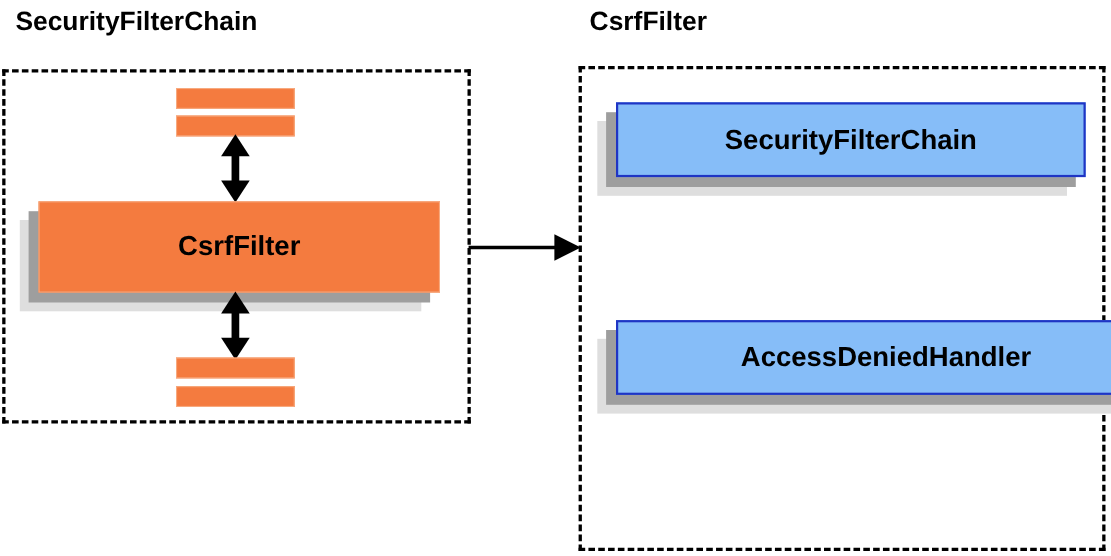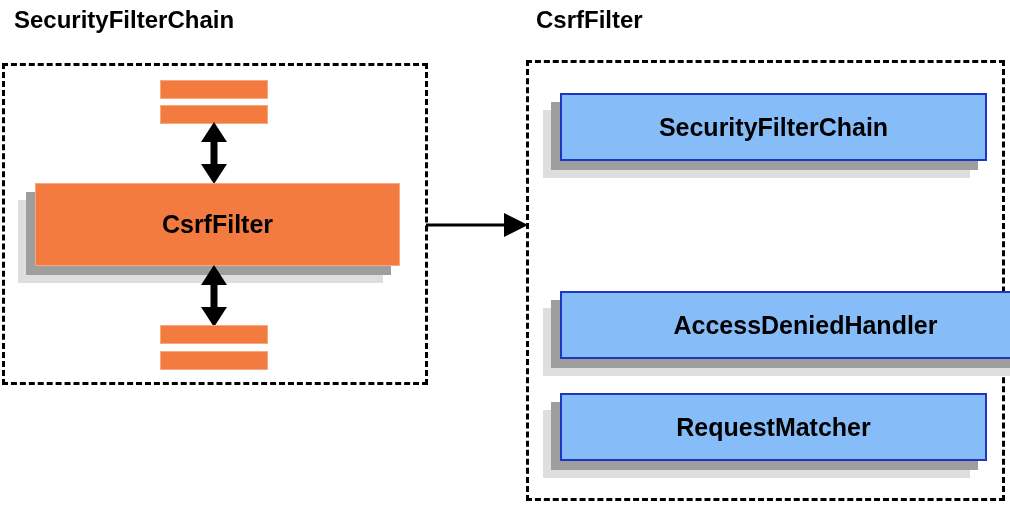--- a/index.html
+++ b/index.html
@@ -145,21 +145,14 @@
 
 
   <div class="stack blue" style="left:560px; top:291px; width:491px; height:68px;">
     <div class="shade-far"></div>
     <div class="shade-near"></div>
     <div class="face">
       <span>AccessDeniedHandler</span>
     </div>
   </div>
 
-  <div class="stack blue" style="left:560px; top:393px; width:427px; height:68px;">
-    <div class="shade-far"></div>
-    <div class="shade-near"></div>
-    <div class="face">
-      <span>RequestMatcher</span>
-    </div>
-  </div>
 
 </div>
 
 </body></html>

